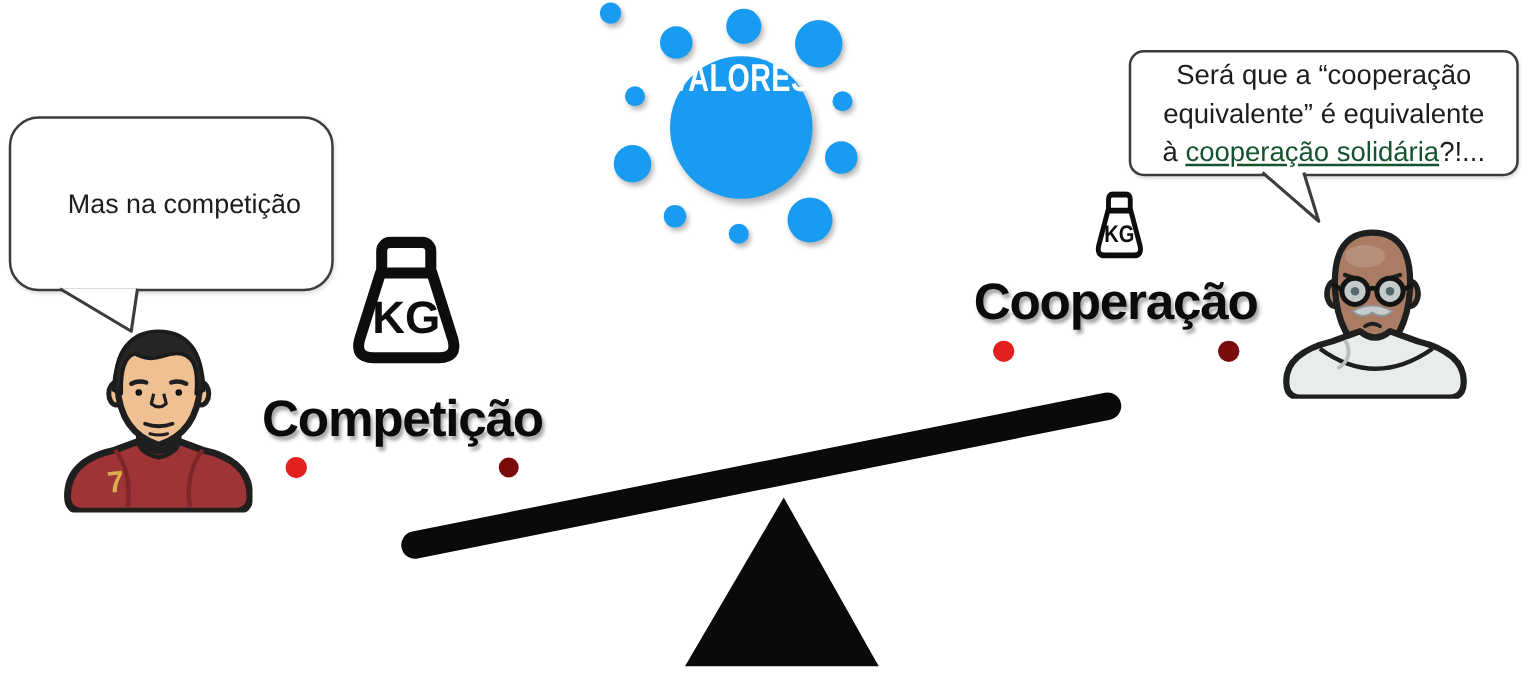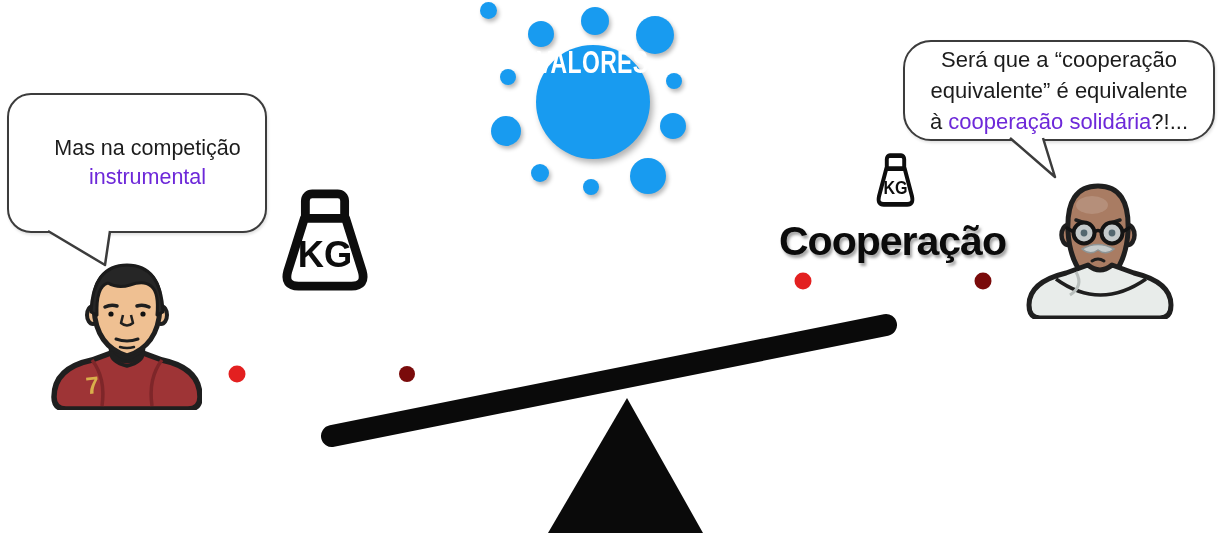--- a/index.html
+++ b/index.html
@@ -34,27 +34,27 @@
     color:#ffffff; font-weight:bold; font-size:31px; letter-spacing:0.5px;
     transform:scaleX(.74); white-space:nowrap;
   }
   
   .bubble {
     position:absolute; background:#fff; border:2.5px solid #3c3c3c;
     display:flex; flex-direction:column; justify-content:center;
     text-align:center; color:#1c1c1c;
     box-shadow:1px 2px 3px rgba(0,0,0,.12);
   }
-  .bubble .red { color:#6d28d9; }
+  .bubble .red { color:#14532d;text-decoration:underline; }
   .left-bubble {
     left:7px; top:93px; width:260px; height:140px; border-radius:24px;
     font-size:21.5px; line-height:29px;padding-left:21px;
   }
   .right-bubble {
-    left:903px; top:40px; width:312px; height:101px; border-radius:28px;
+    left:903px; top:40px; width:312px; height:101px; border-radius:12px;
     font-size:22px; line-height:31px;
   }
   .tail { position:absolute; overflow:visible; }
   .tail-left  { left:40px;  top:231px; width:80px; height:42px; }
   .tail-right { left:1002px; top:138px; width:70px; height:48px; }
   
   .weight { position:absolute; }
   .weight-left  { left:272px; top:189px; width:106px; height:106px; }
   .weight-right { left:872px; top:153px; width:47px;  height:56px;  }
   
@@ -92,21 +92,20 @@
     <div class="dot d9"></div>
     <div class="dot d10"></div>
     <div class="dot d11"></div>
     <div class="valores-circle">
       <span class="valores-text">VALORES</span>
     </div>
   </div>
 
   <div class="bubble left-bubble">
     <div><span>Mas na competição</span></div>
-    <div><span class="red">instrumental</span></div>
   </div>
   <svg class="tail tail-left" viewBox="0 0 80 42">
     <path d="M8,0 L65,34 L70,0" fill="#ffffff" stroke="#3c3c3c" stroke-width="2.5" stroke-linejoin="round"></path>
   </svg>
 
   <div class="bubble right-bubble">
     <div><span>Será que a “cooperação</span></div>
     <div><span>equivalente” é equivalente</span></div>
     <div><span>à </span><span class="red">cooperação solidária</span><span>?!...</span></div>
   </div>
@@ -118,20 +117,21 @@
     <rect x="34" y="5" width="40" height="30" rx="7" fill="none" stroke="#0d0d0d" stroke-width="9"></rect>
     <path d="M33,30 H75 L92,84 Q96,99 81,99 H27 Q12,99 16,84 Z" fill="#ffffff" stroke="#0d0d0d" stroke-width="9" stroke-linejoin="round"></path>
     <text x="54" y="79" text-anchor="middle" font-size="37" font-weight="bold" fill="#0d0d0d" font-family="Liberation Sans, sans-serif">KG</text>
   </svg>
   <svg class="weight weight-right" viewBox="0 0 108 108" preserveAspectRatio="none">
     <rect x="34" y="5" width="40" height="30" rx="7" fill="none" stroke="#0d0d0d" stroke-width="9"></rect>
     <path d="M33,30 H75 L92,84 Q96,99 81,99 H27 Q12,99 16,84 Z" fill="#ffffff" stroke="#0d0d0d" stroke-width="9" stroke-linejoin="round"></path>
     <text x="54" y="79" text-anchor="middle" font-size="37" font-weight="bold" fill="#0d0d0d" font-family="Liberation Sans, sans-serif">KG</text>
   </svg>
 
+  <div class="side-label label-left">Competição</div>
   <div class="side-label label-right">Cooperação</div>
 
   <svg class="redline redline-left" viewBox="0 0 192 22">
     <defs>
       <linearGradient id="gradL" x1="0" y1="0" x2="1" y2="0">
         <stop offset="0" stop-color="#e32020"></stop>
           <stop offset="1" stop-color="#7a0b0b"></stop>
       </linearGradient>
     </defs>
     <line x1="11" y1="11" x2="181" y2="11" stroke="url(#gradL)" stroke-width="7.5"></line>

